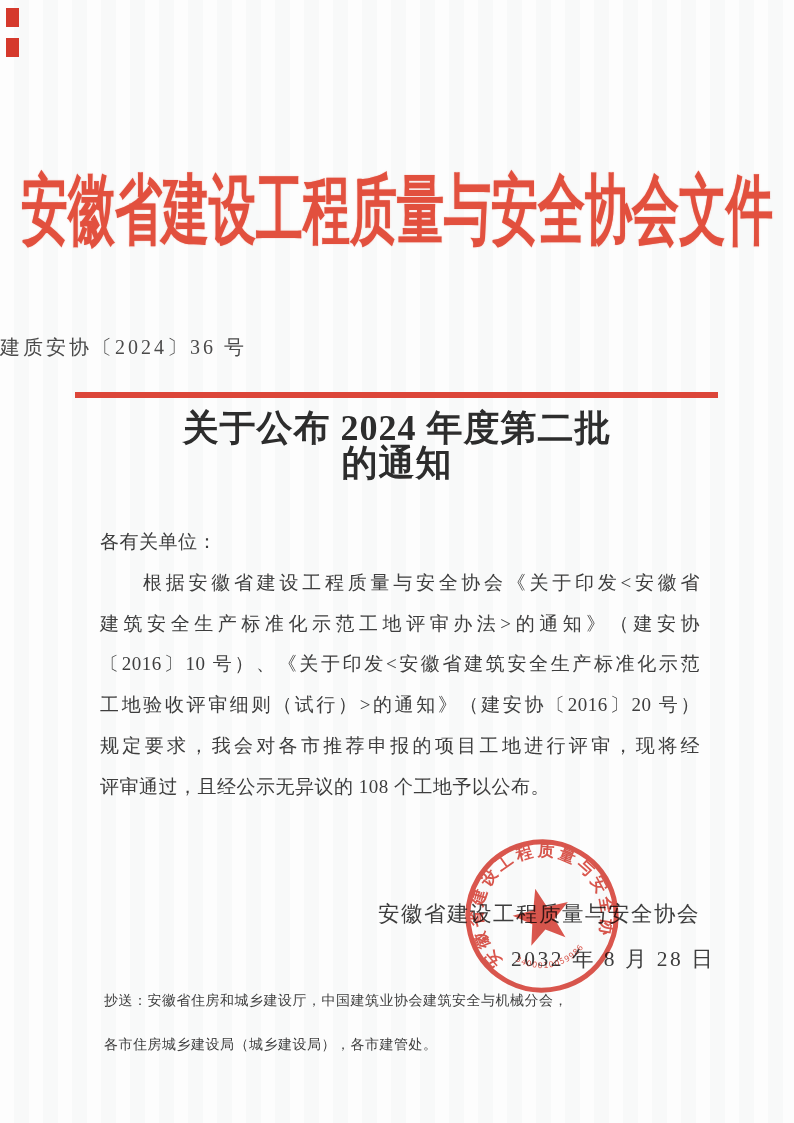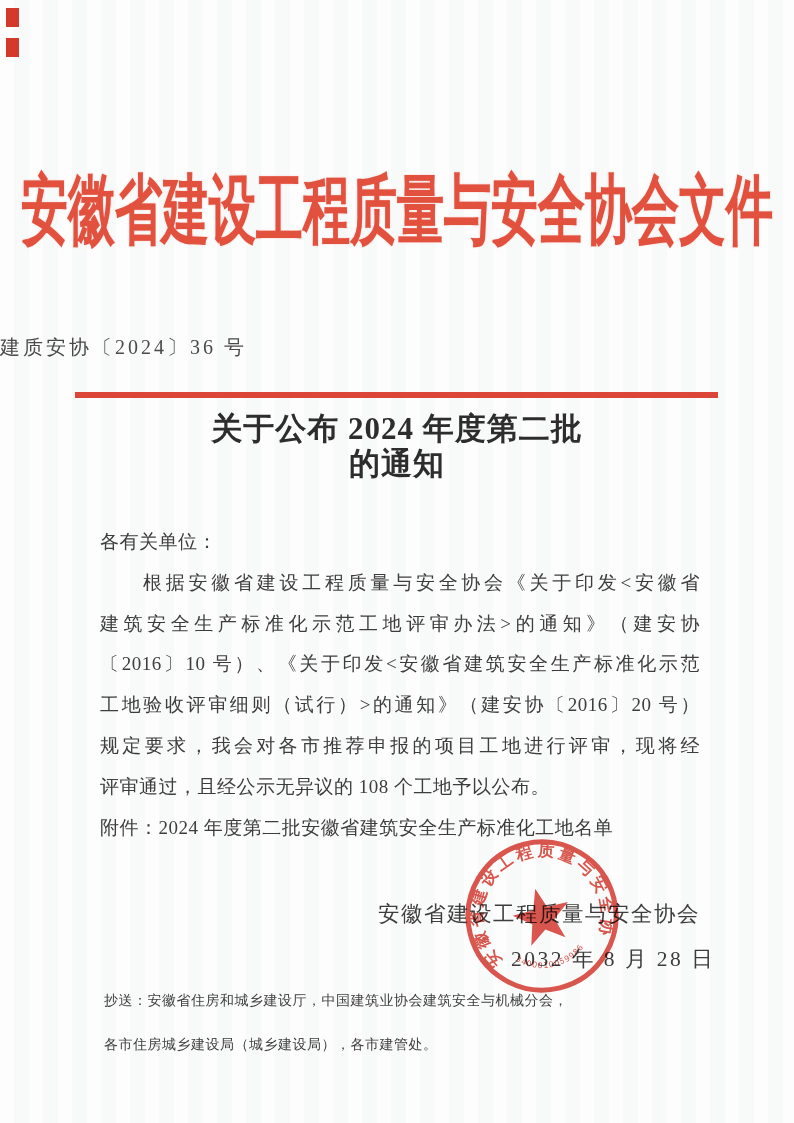--- a/index.html
+++ b/index.html
@@ -31,21 +31,21 @@
     position:absolute; left:0; top:334px; width:794px;
     text-align:left; font-size:20px; color:#4a4a4a; letter-spacing:3px;
   }
   .red-rule {
     position:absolute; left:75px; top:392px; width:643px; height:6px;
     background:#dc4639;
   }
   .notice-title {
     position:absolute; left:97px; top:411px; width:600px;
     text-align:center; font-weight:700; color:#2d2d2d;
-    font-size:31px; line-height:35px; letter-spacing:1px;
+    font-size:36px; line-height:35px; letter-spacing:1px;
   }
   .body-block {
     position:absolute; left:100px; top:522px; width:600px;
     font-size:19px; color:#3d3d3d; letter-spacing:.5px;
   }
   .body-block .bl { height:40.8px; line-height:40.8px; white-space:nowrap; }
   .body-block .bl.j { white-space:normal; text-align:justify; text-align-last:justify; }
   .body-block .bl.indent { text-indent:43px; }
 
   .sig-org {
@@ -88,21 +88,20 @@
   </div>
 
   <div class="body-block">
     <div class="bl">各有关单位：</div>
     <div class="bl j indent">根据安徽省建设工程质量与安全协会《关于印发&lt;安徽省</div>
     <div class="bl j">建筑安全生产标准化示范工地评审办法&gt;的通知》（建安协</div>
     <div class="bl j">〔2016〕10 号）、《关于印发&lt;安徽省建筑安全生产标准化示范</div>
     <div class="bl j">工地验收评审细则（试行）&gt;的通知》（建安协〔2016〕20 号）</div>
     <div class="bl j">规定要求，我会对各市推荐申报的项目工地进行评审，现将经</div>
     <div class="bl">评审通过，且经公示无异议的 108 个工地予以公布。</div>
-    <div class="bl">附件：2024 年度第二批安徽省建筑安全生产标准化工地名单</div>
   </div>
 
   <div class="sig-org">安徽省建设工程质量与安全协会</div>
   <div class="sig-date">2032 年 8 月 28 日</div>
 
   <svg class="seal" viewBox="0 0 160 160" xmlns="http://www.w3.org/2000/svg">
     <defs>
       <path id="sealArc" d="M 30.9,114.4 A 60,60 0 1 1 129.1,114.4" fill="none"></path>
       <path id="codeArc" d="M 43.2,116.8 A 52,52 0 0 0 116.8,116.8" fill="none"></path>
     </defs>

